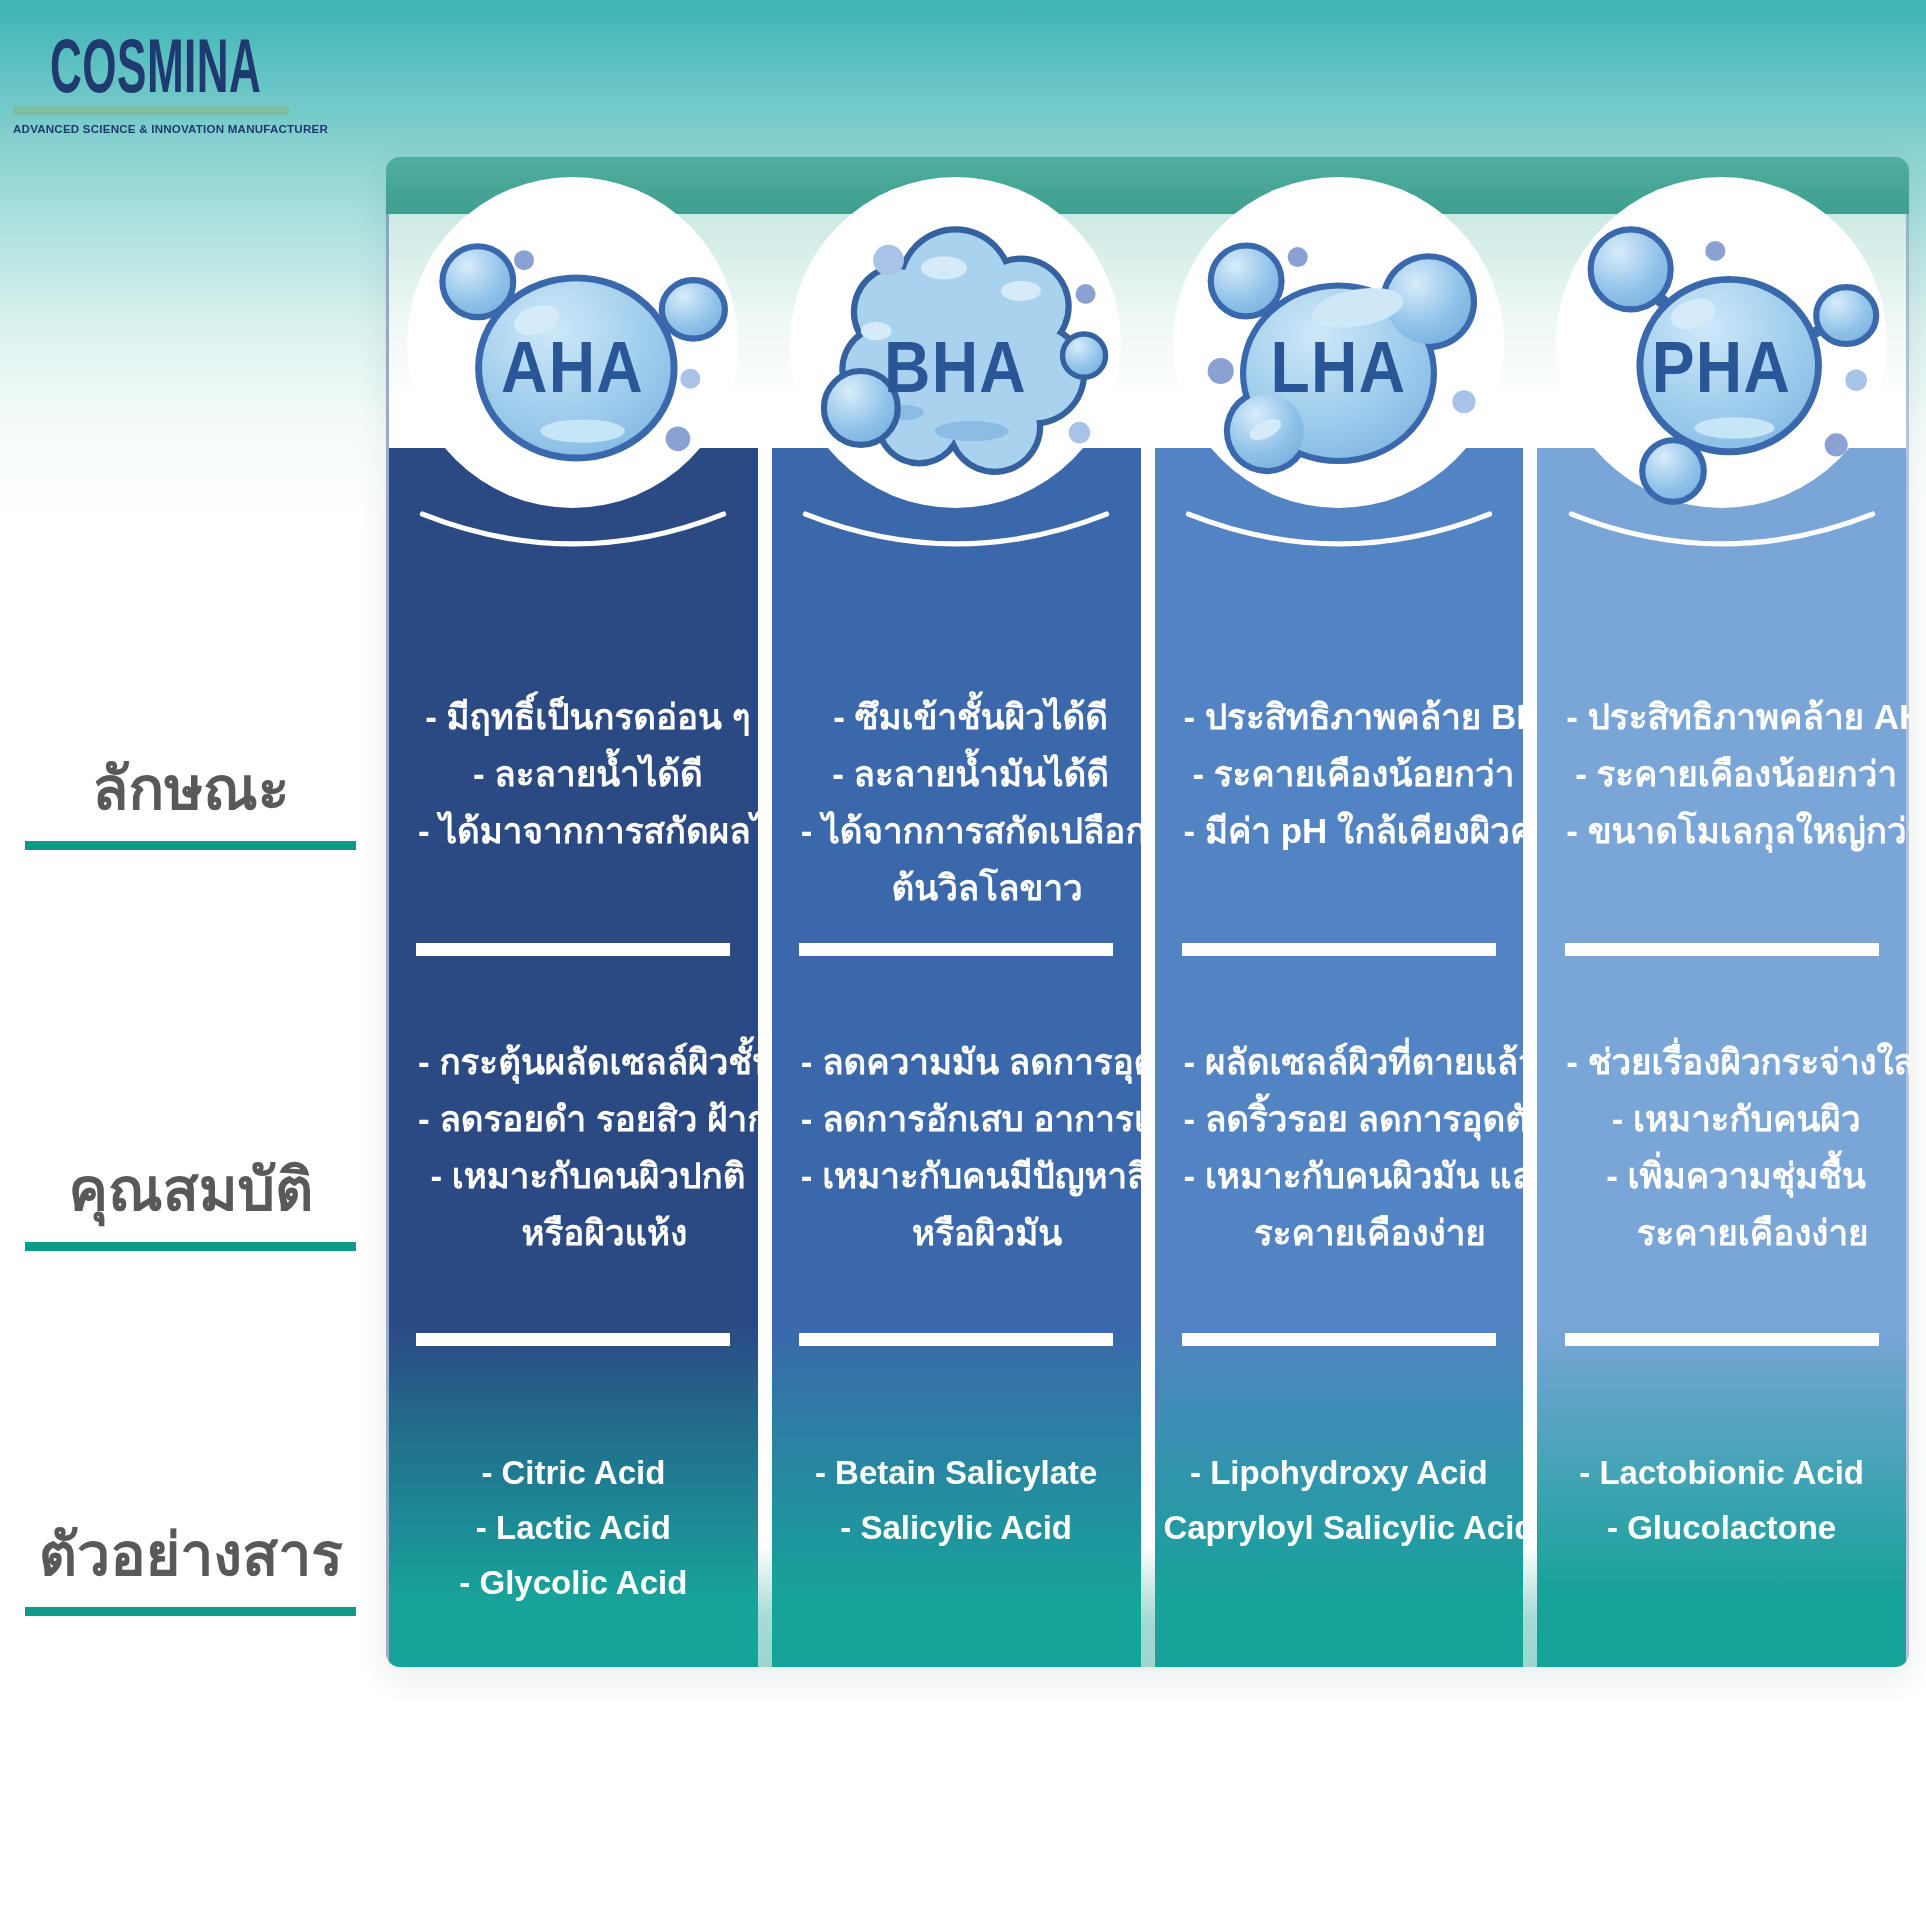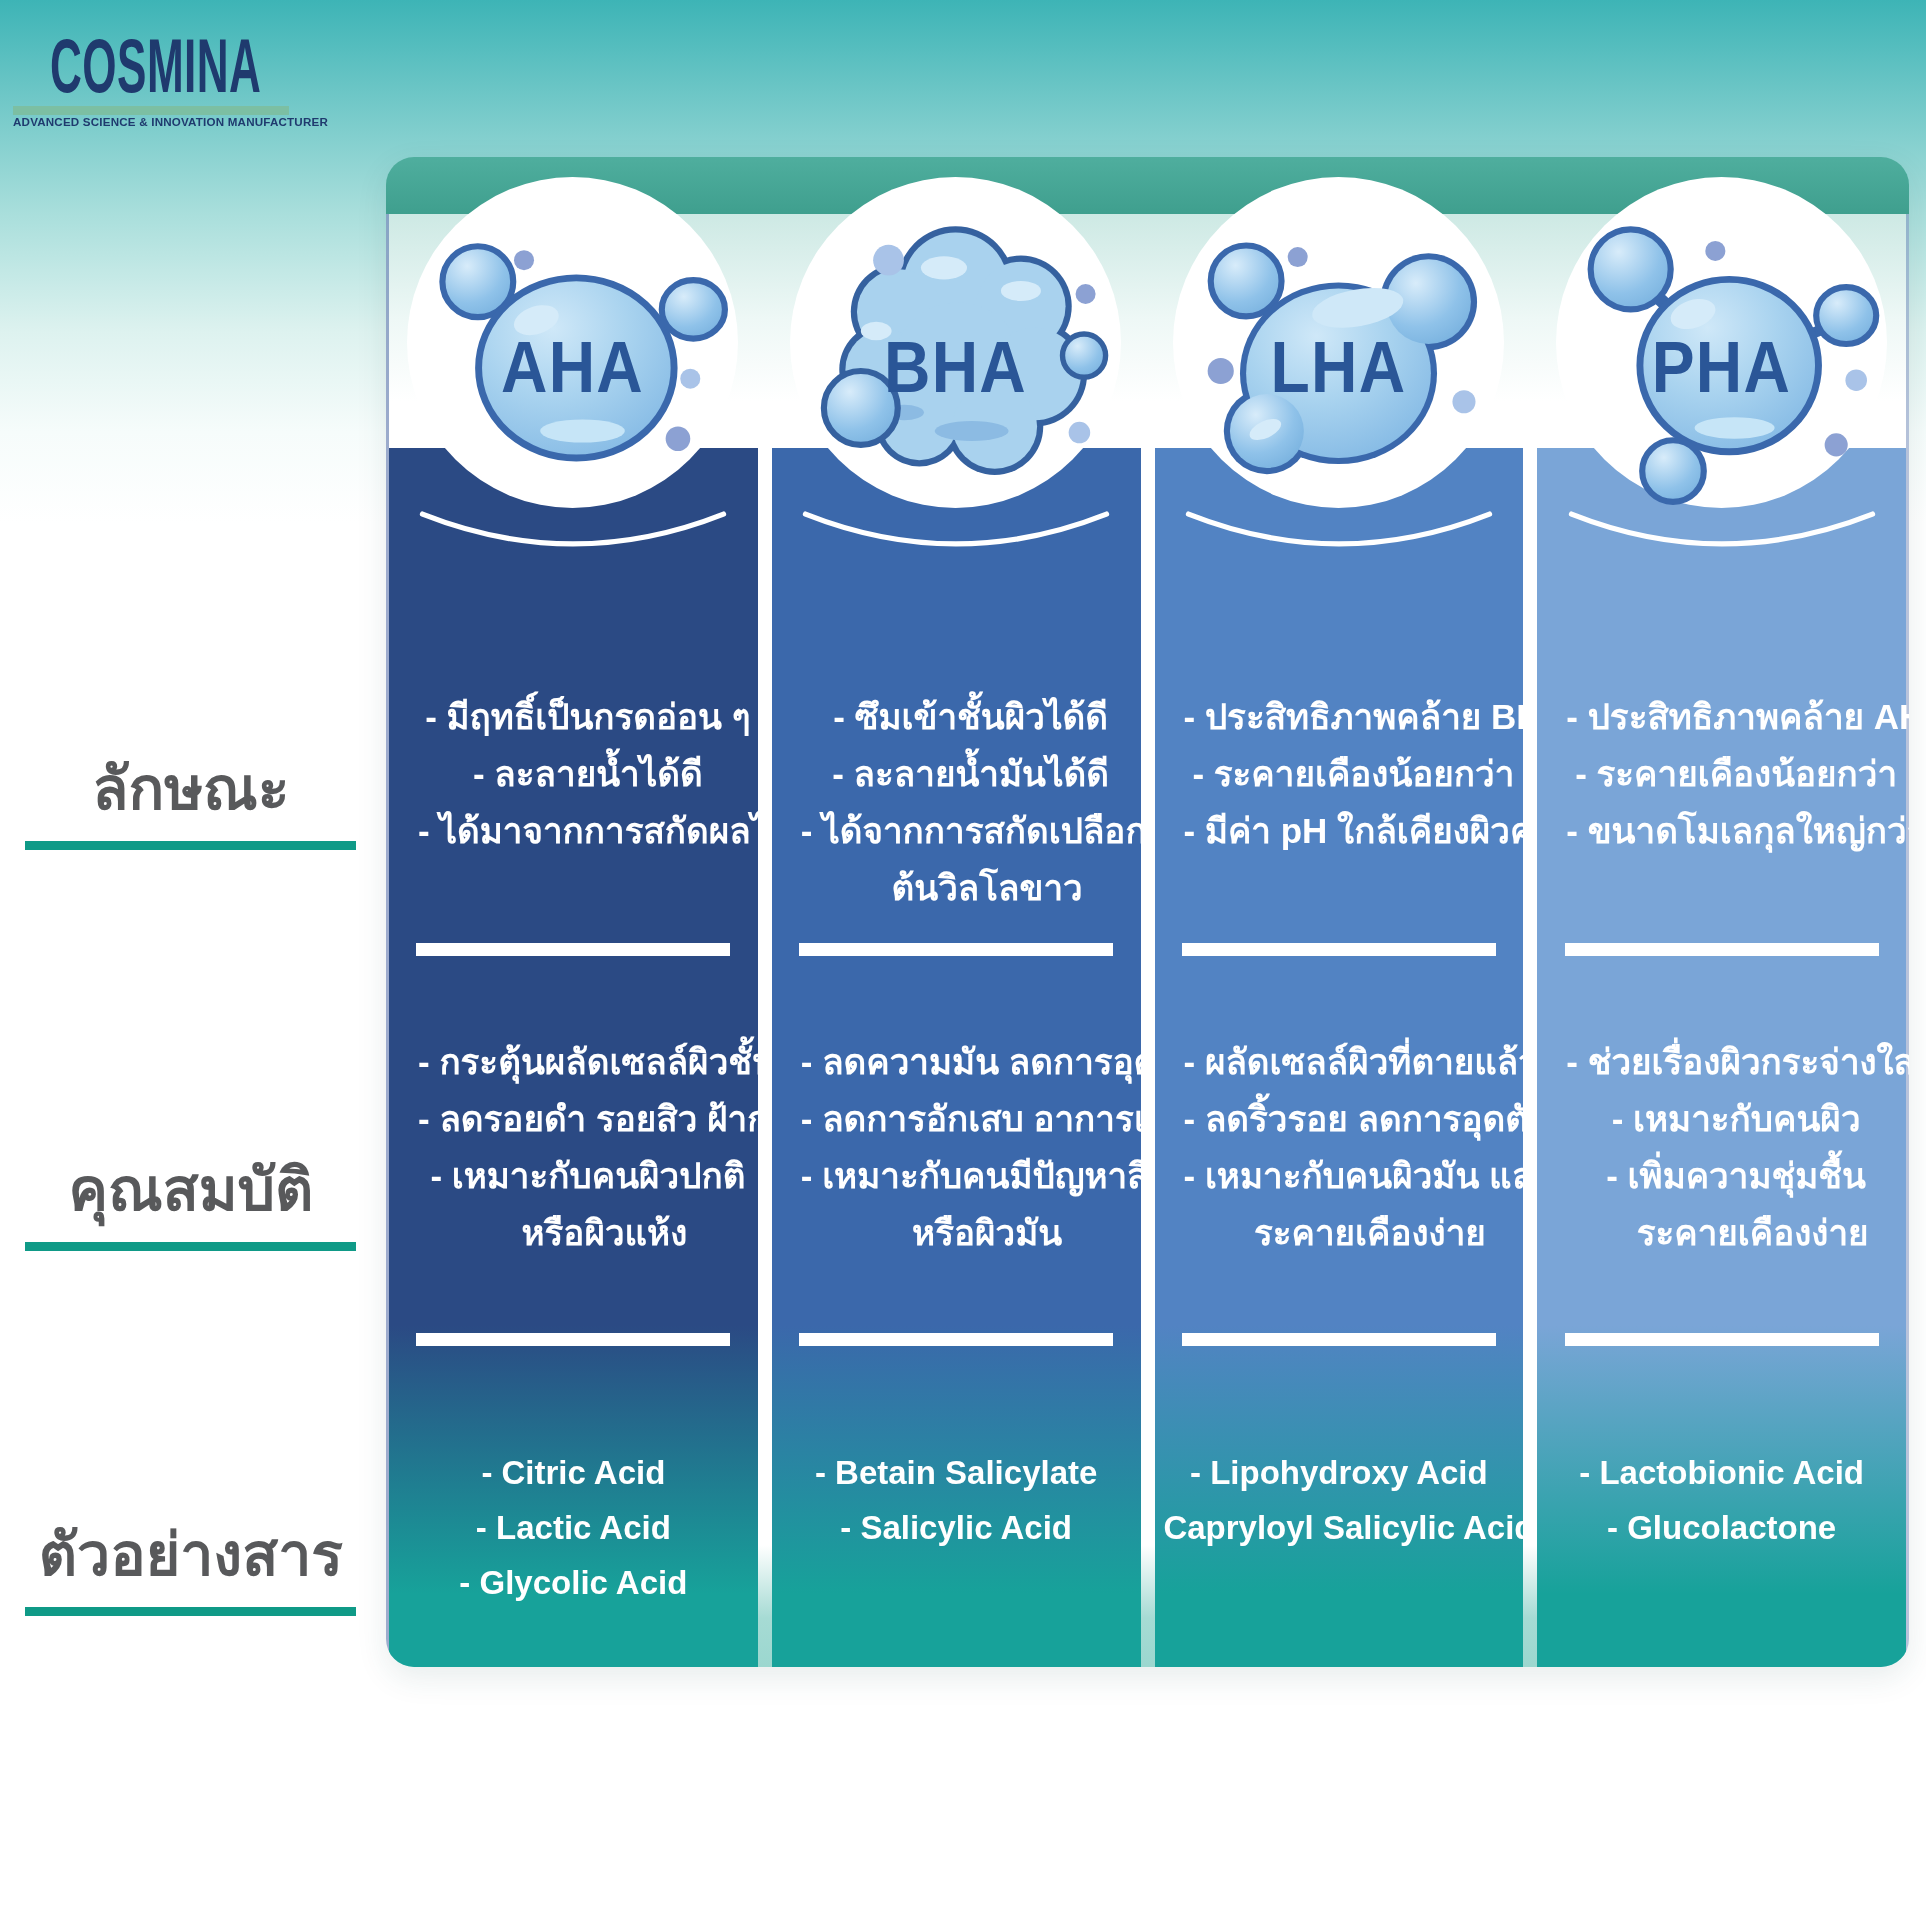--- a/index.html
+++ b/index.html
@@ -5,30 +5,30 @@
   html,body{margin:0;padding:0;background:#fff;}
   #page{position:relative;width:1926px;height:1926px;overflow:hidden;
     font-family:"Liberation Sans","DejaVu Sans",sans-serif;
     background:linear-gradient(180deg,#3db4b6 0px,#6cc6c6 92px,#aadfdc 216px,#ddf2ef 331px,#f6fcfb 432px,#ffffff 524px,#ffffff 100%);}
 
   
   .logo{position:absolute;left:13px;top:32px;}
   .logo-name{font-size:76px;line-height:68px;font-weight:bold;color:#1f3a6e;
     letter-spacing:0.8px;transform:scaleX(.58);transform-origin:left top;white-space:nowrap;margin-left:37px;}
   .logo-bar{width:276px;height:9.2px;background:#7cbfa3;margin-top:6.2px;}
-  .logo-tagline{font-size:11.6px;font-weight:bold;color:#1f3a6e;letter-spacing:0.2px;white-space:nowrap;}
+  .logo-tagline{font-size:11.6px;font-weight:bold;color:#1f3a6e;letter-spacing:0.2px;margin-top:7px;white-space:nowrap;}
 
   
   .rowlab{position:absolute;left:25.4px;width:331px;text-align:center;color:#58595b;font-weight:bold;}
   .rowlab .t{font-size:59px;line-height:80px;margin-top:35px;}
   .rowlab .u{height:9.2px;background:#0f9a87;margin-top:12.3px;}
   #rowlab-1{top:714px;} #rowlab-2{top:1115px;} #rowlab-3{top:1480px;}
 
   
-  .panel{position:absolute;left:386px;top:157px;width:1523px;height:1510px;border-radius:28px;overflow:hidden;
+  .panel{position:absolute;left:386px;top:157px;width:1523px;height:1510px;border-radius:14px;overflow:hidden;
     box-shadow:0 10.8px 31px rgba(30,80,80,.10);}
   .band{height:57px;background:linear-gradient(180deg,#4fae9e,#3f9f8e);}
   .panel-body{position:absolute;top:57px;left:0;right:0;bottom:0;
     border-left:3.9px solid rgba(125,144,189,.75);border-right:3.9px solid rgba(125,144,189,.55);}
   .strip{height:234px;background:linear-gradient(180deg,#cde9e4 0%,#eef8f6 45%,#ffffff 80%);}
   .cols{position:absolute;top:234px;left:0;right:0;bottom:0;display:flex;gap:14px;
     background:linear-gradient(180deg,#ffffff 0%,#ffffff 90%,#a6dbd4 96%,#9bd7cf 100%);}
   .col{flex:1;position:relative;
     background:linear-gradient(180deg,var(--c) 0%,var(--c) 72%,#17a29a 94%,#17a29a 100%);}
   .col-aha{--c:#2b4a84;} .col-bha{--c:#3b68ab;} .col-lha{--c:#5283c3;} .col-pha{--c:#7aa5d7;}

